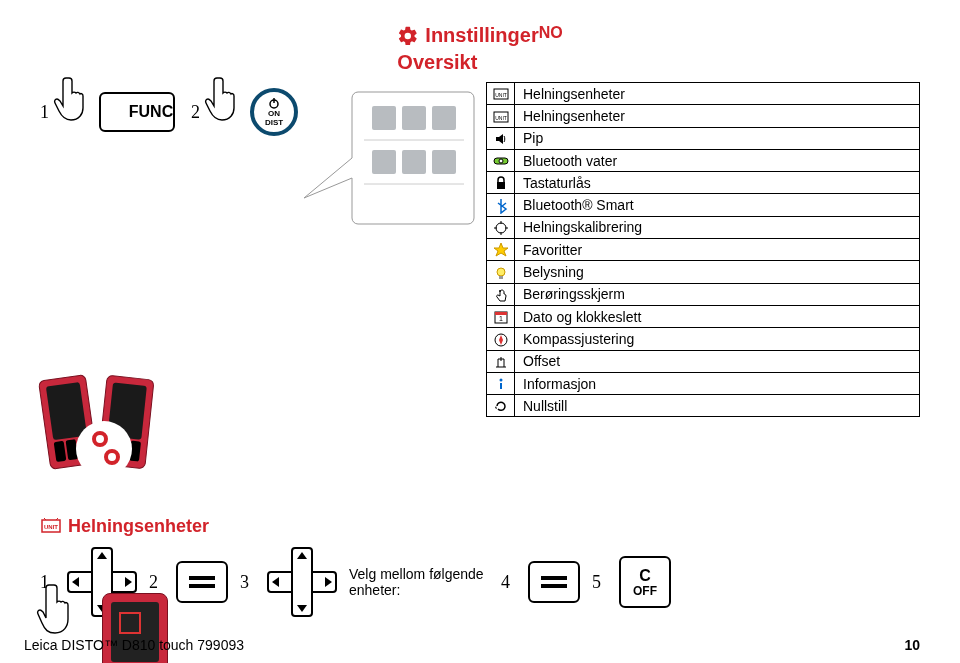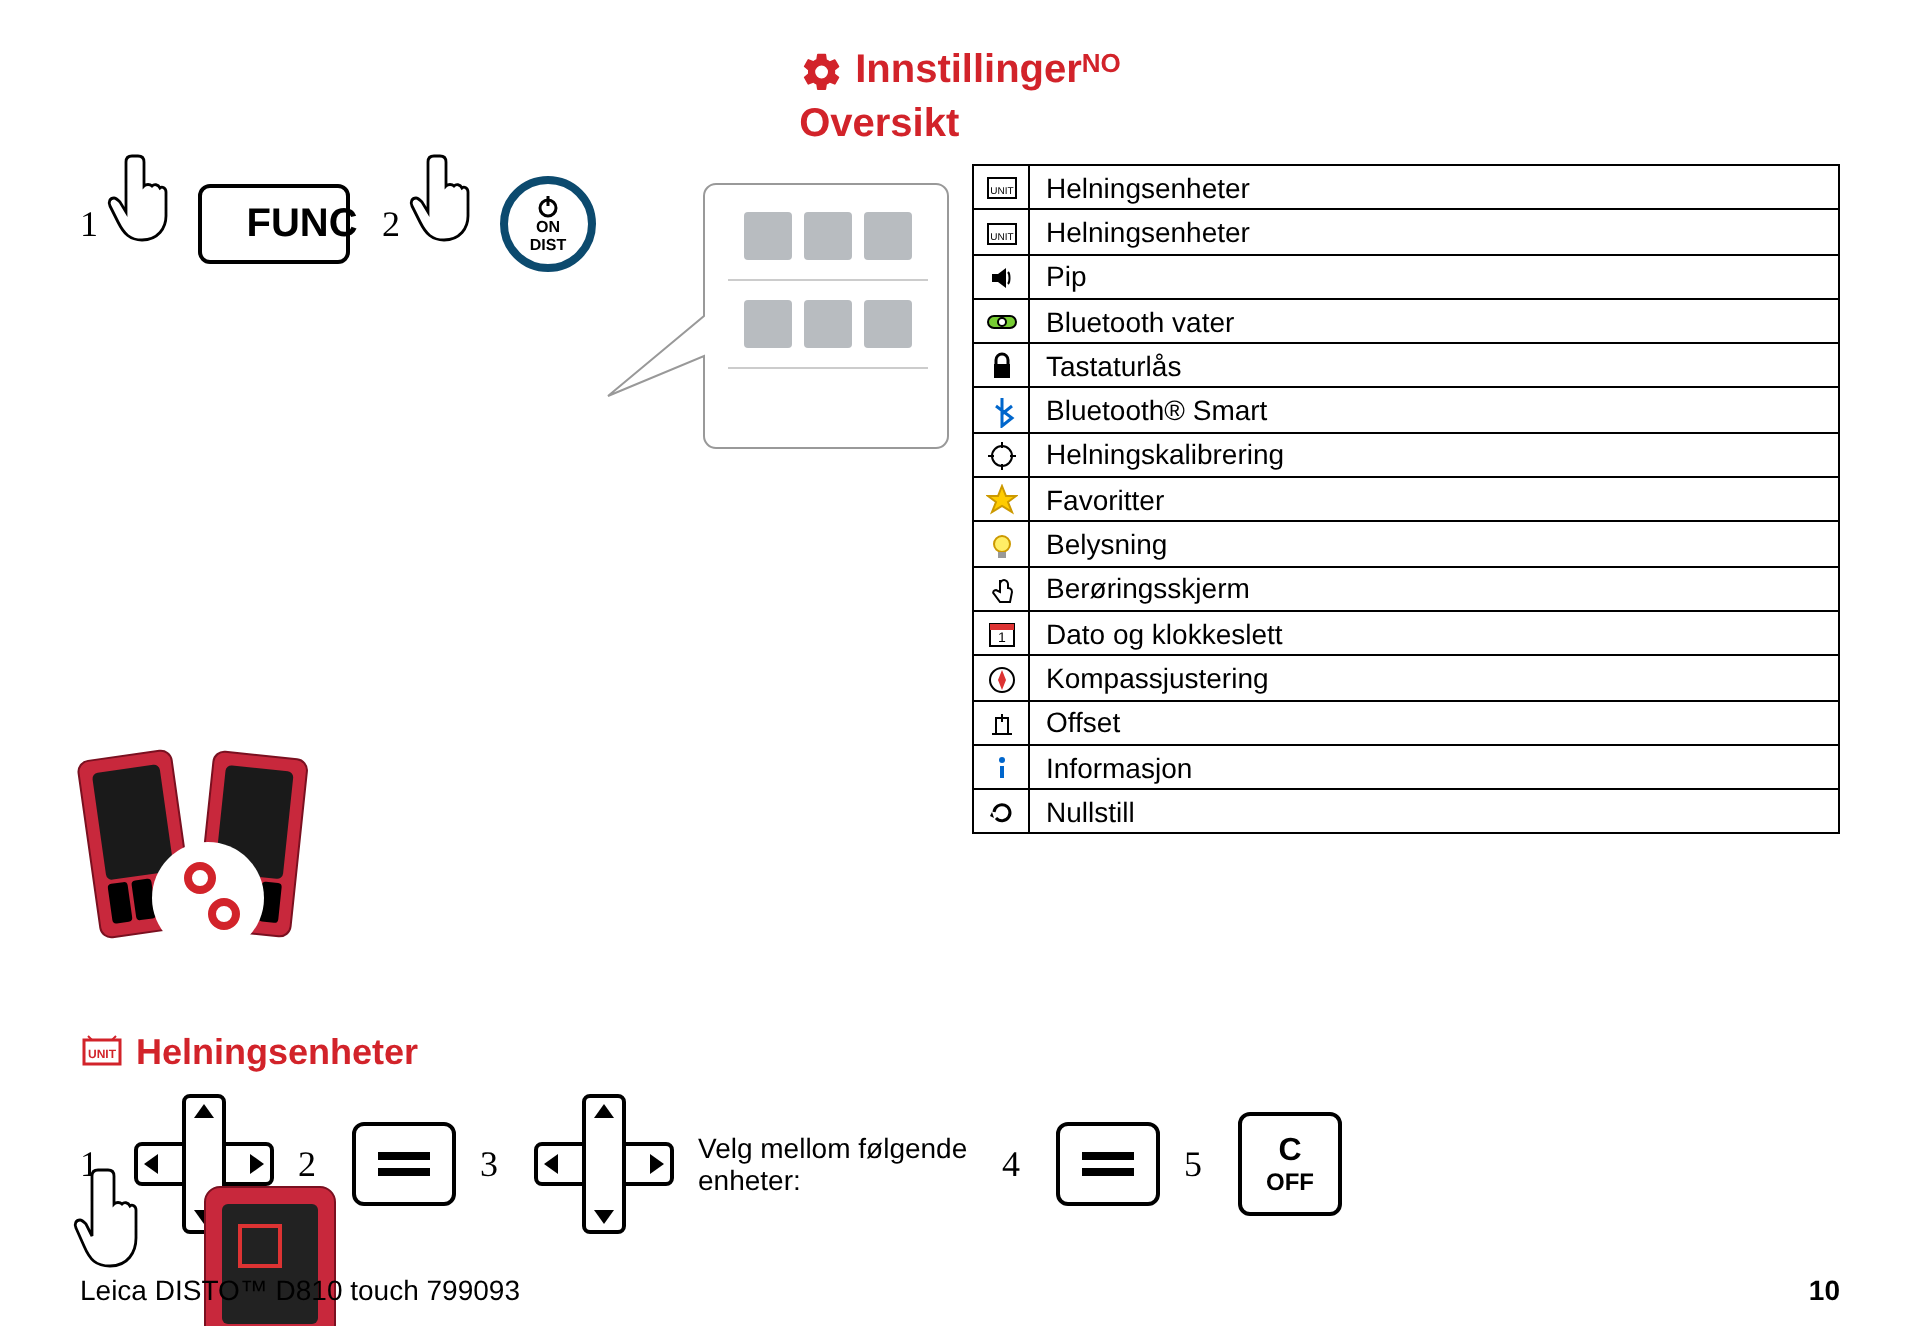--- a/index.html
+++ b/index.html
@@ -1,25 +1,25 @@
 <!DOCTYPE html>
 <html><head>
 <meta charset="utf-8">
 <style>
   * { box-sizing: border-box; margin: 0; padding: 0; }
   body { font-family: Arial, Helvetica, sans-serif; background: #fff; width: 960px; height: 663px; position: relative; color: #000; }
   .page { padding: 24px 40px 8px 40px; }
   .header { display: flex; justify-content: center; align-items: start; }
   .title-line { display: flex; align-items: center; gap: 6px; color: #d2232a; font-weight: bold; font-size: 20px; }
   .gear-svg { width: 22px; height: 22px; }
-  .lang { color: #d2232a; font-weight: bold; font-size: 13px; }
+  .lang { color: #d2232a; font-weight: bold; font-size: 16px; }
   .subtitle { color: #d2232a; font-weight: bold; font-size: 20px; margin-top: 4px; }
   .row1 { display: flex; align-items: flex-start; margin-top: 8px; }
   .step-num { font-size: 18px; font-family: Georgia, serif; margin-right: 6px; padding-top: 20px; }
-  .func-box { width: 76px; height: 40px; border: 2px solid #000; border-radius: 6px; display: flex; align-items: center; justify-content: center; font-weight: bold; font-size: 20px; margin-top: 10px; padding-left: 28px; }
+  .func-box { width: 76px; height: 40px; border: 2px solid #000; border-radius: 6px; display: flex; align-items: center; justify-content: center; font-weight: bold; font-size: 16px; margin-top: 10px; padding-left: 28px; }
   .on-btn { width: 48px; height: 48px; border: 4px solid #0c4a6e; border-radius: 50%; display: flex; flex-direction: column; align-items: center; justify-content: center; font-size: 8px; font-weight: bold; margin-top: 6px; }
   .hand { position: relative; width: 44px; height: 56px; }
   .hand svg { width: 44px; height: 56px; position: absolute; top: -10px; left: -6px; }
   .devices { width: 200px; height: 140px; position: relative; margin-left: 6px; }
   .device { position: absolute; width: 48px; height: 90px; background: #c8283c; border-radius: 6px; border: 1px solid #7a1020; }
   .device .screen { position: absolute; top: 6px; left: 6px; right: 6px; height: 54px; background: #1a1a1a; border-radius: 3px; }
   .device .btns { position: absolute; bottom: 6px; left: 6px; right: 6px; height: 20px; display: flex; gap: 2px; }
   .device .btns span { flex: 1; background: #000; border-radius: 2px; }
   .dev1 { top: 20px; left: 6px; transform: rotate(-8deg); }
   .dev2 { top: 20px; left: 64px; transform: rotate(6deg); }
@@ -53,21 +53,21 @@
   .step3-text { font-size: 14px; width: 140px; }
 
   .row3 { display: flex; align-items: flex-start; margin-top: -24px; gap: 12px; }
   .device2 { width: 66px; height: 120px; background: #c8283c; border-radius: 8px; border: 1px solid #7a1020; position: relative; }
   .device2 .scr { position: absolute; top: 8px; left: 8px; right: 8px; height: 60px; background: #222; border-radius: 3px; }
   .device2 .scr .sel { position: absolute; top: 10px; left: 8px; width: 22px; height: 22px; border: 2px solid #d33; }
   .device2 .scr .sel::before, .device2 .scr .sel::after { content: ''; position: absolute; background: #d33; }
   .hand2 { position: relative; width: 50px; }
   .hand2 svg { width: 50px; height: 62px; position: absolute; top: -14px; left: -8px; }
 
-  .footer { position: absolute; bottom: 10px; left: 40px; right: 40px; display: flex; justify-content: space-between; font-size: 14px; }
+  .footer { position: absolute; bottom: 10px; left: 24px; right: 40px; display: flex; justify-content: space-between; font-size: 14px; }
   .footer .pg { font-weight: bold; }
 </style>
 </head>
 <body>
 
 <div class="page">
   <div class="header">
     <div>
       <div class="title-line">
         <svg class="gear-svg" viewBox="0 0 24 24">

